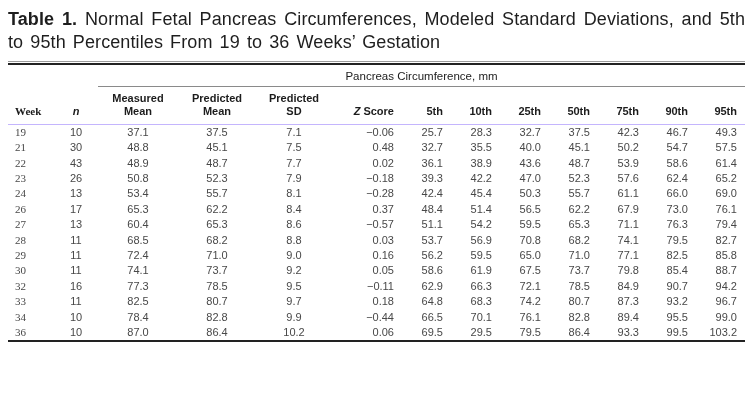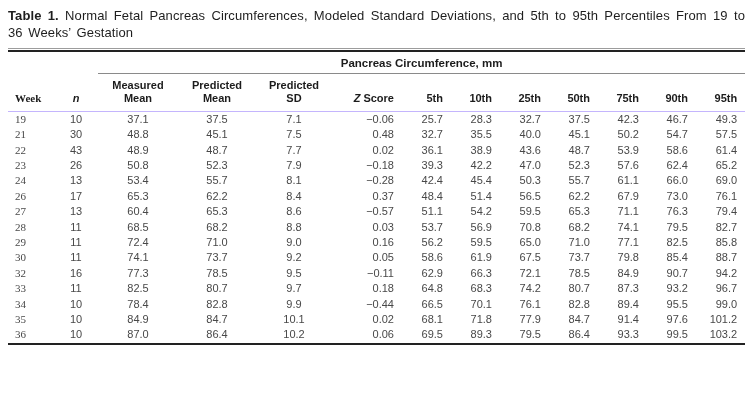--- a/index.html
+++ b/index.html
@@ -5,42 +5,42 @@
   html, body { margin: 0; padding: 0; background: #ffffff; }
   body {
     width: 753px; height: 409px; overflow: hidden;
     font-family: "Liberation Sans", "DejaVu Sans", sans-serif;
     -webkit-font-smoothing: antialiased;
   }
   .page { padding: 8px 8px 0 8px; width: 737px; }
 
   
   .caption {
-    font-size: 13px; line-height: 1.3; color: #1e1e1e;
+    font-size: 18px; line-height: 1.3; color: #1e1e1e;
     text-align: justify; word-spacing: 2px; letter-spacing: 0.1px;
     margin: 0 0 6px 0;
   }
   .caption .cap-label { font-weight: bold; }
 
   
   .rule-top {
     width: 737px; height: 1px;
     border-top: 1px solid #9c9c9c;
     border-bottom: 2px solid #222222;
   }
 
   table.pc-table {
     border-collapse: collapse; table-layout: fixed;
     width: 737px; border-bottom: 2px solid #222222;
   }
   table.pc-table th, table.pc-table td { margin: 0; overflow: hidden; }
 
   
   th.spanner {
-    font-size: 11.5px; font-weight: bold; color: #1c1c1c;
+    font-size: 11.5px; font-weight: normal; color: #1c1c1c;
     text-align: center; padding: 5px 0 4px 0;
     border-bottom: 1px solid #8a8a8a;
   }
   th.spanner-gap { border: none; }
 
   
   tr.colhead th {
     font-size: 11px; font-weight: bold; color: #1c1c1c;
     line-height: 1.18; vertical-align: bottom;
     padding: 5px 0 6px 0;
@@ -298,43 +298,28 @@
           <td class="c-right">−0.44</td>
           <td class="c-right">66.5</td>
           <td class="c-right">70.1</td>
           <td class="c-right">76.1</td>
           <td class="c-right">82.8</td>
           <td class="c-right">89.4</td>
           <td class="c-right">95.5</td>
           <td class="c-right">99.0</td>
         </tr>
         <tr>
-          <td class="c-week">35</td>
-          <td class="c-center">10</td>
-          <td class="c-center">84.9</td>
-          <td class="c-center">84.7</td>
-          <td class="c-center">10.1</td>
-          <td class="c-right">0.02</td>
-          <td class="c-right">68.1</td>
-          <td class="c-right">71.8</td>
-          <td class="c-right">77.9</td>
-          <td class="c-right">84.7</td>
-          <td class="c-right">91.4</td>
-          <td class="c-right">97.6</td>
-          <td class="c-right">101.2</td>
-        </tr>
-        <tr>
           <td class="c-week">36</td>
           <td class="c-center">10</td>
           <td class="c-center">87.0</td>
           <td class="c-center">86.4</td>
           <td class="c-center">10.2</td>
           <td class="c-right">0.06</td>
           <td class="c-right">69.5</td>
-          <td class="c-right">89.3</td>
+          <td class="c-right">29.5</td>
           <td class="c-right">79.5</td>
           <td class="c-right">86.4</td>
           <td class="c-right">93.3</td>
           <td class="c-right">99.5</td>
           <td class="c-right">103.2</td>
         </tr>
       </tbody>
   </table>
 
 </div>

